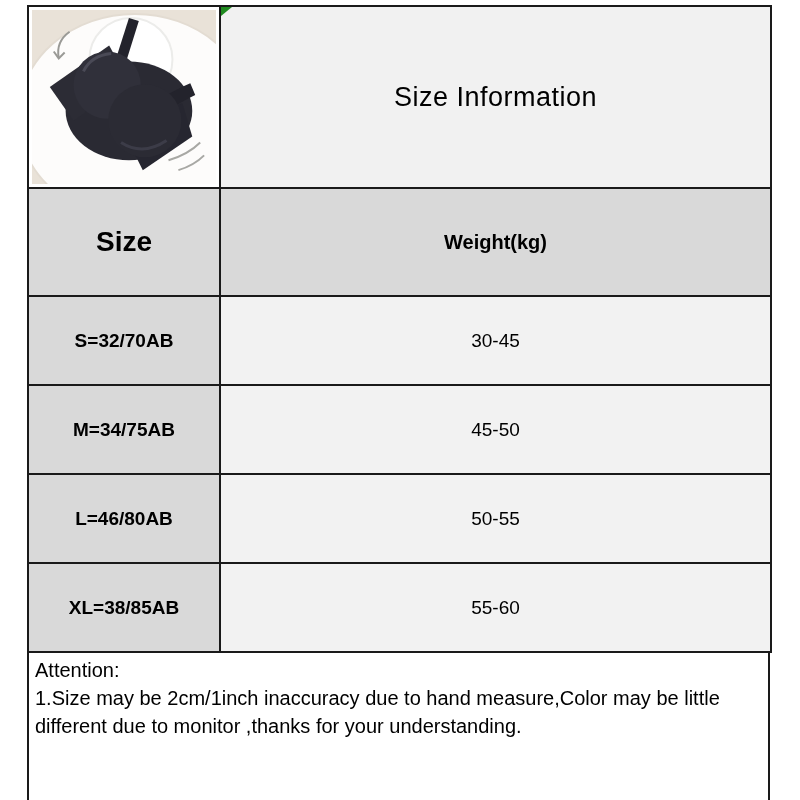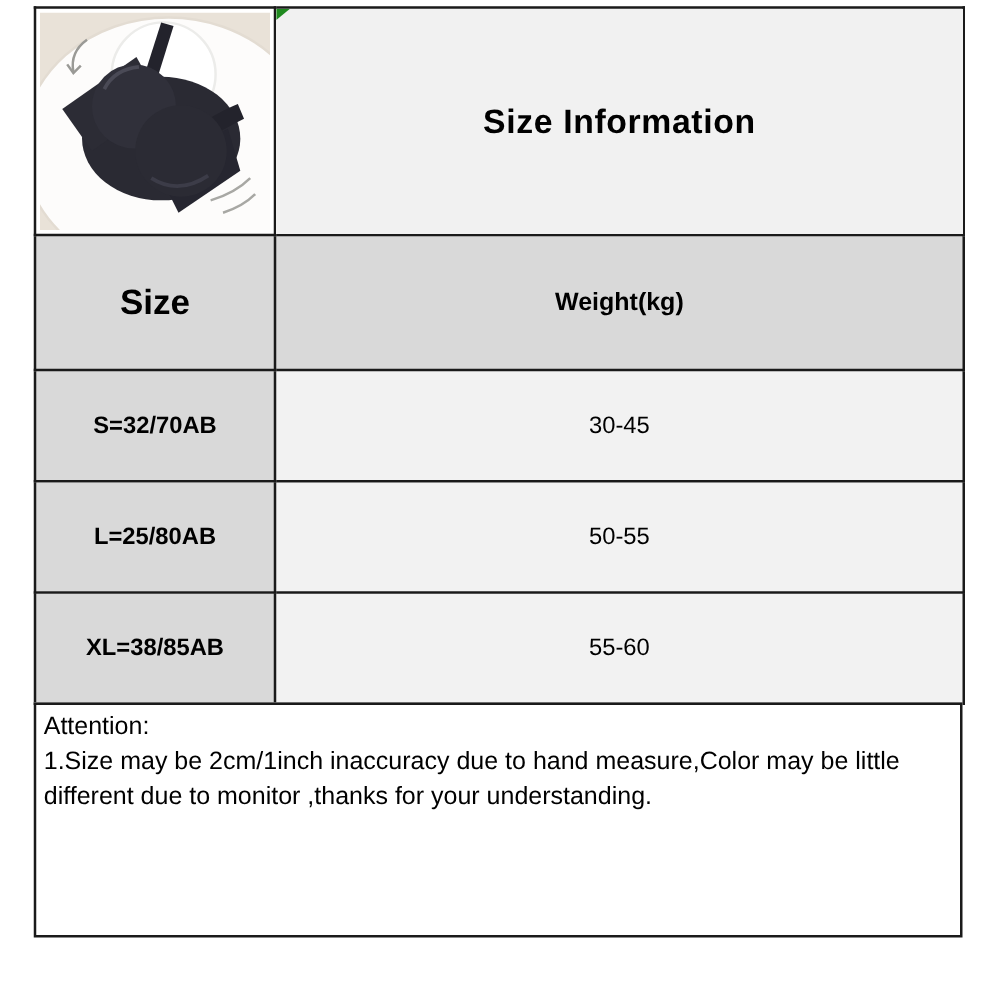--- a/index.html
+++ b/index.html
@@ -36,21 +36,21 @@
     padding: 3px;
   }
   td.image-cell svg { display: block; width: 100%; height: 100%; }
 
   td.title-cell {
     background: #f1f1f1;
     position: relative;
   }
   .title-text {
     font-size: 27px;
-    font-weight: bold;
+    font-weight: normal;
     letter-spacing: 0.5px;
   }
   .corner-marker {
     position: absolute;
     top: 0; left: 0;
     width: 0; height: 0;
     border-top: 9px solid #1f8a1f;
     border-right: 11px solid transparent;
   }
 
@@ -132,21 +132,25 @@
     <tr class="header-row">
       <td class="size-header">Size</td>
       <td class="weight-header">Weight(kg)</td>
     </tr>
 
     <tr class="data-row">
       <td class="size-cell">S=32/70AB</td>
       <td class="weight-cell">30-45</td>
     </tr>
     <tr class="data-row">
-      <td class="size-cell">L=25/80AB</td>
+      <td class="size-cell">M=34/75AB</td>
+      <td class="weight-cell">45-50</td>
+    </tr>
+    <tr class="data-row">
+      <td class="size-cell">L=46/80AB</td>
       <td class="weight-cell">50-55</td>
     </tr>
     <tr class="data-row">
       <td class="size-cell">XL=38/85AB</td>
       <td class="weight-cell">55-60</td>
     </tr>
   </tbody>
     </table>
 
   <div class="attention-box">

